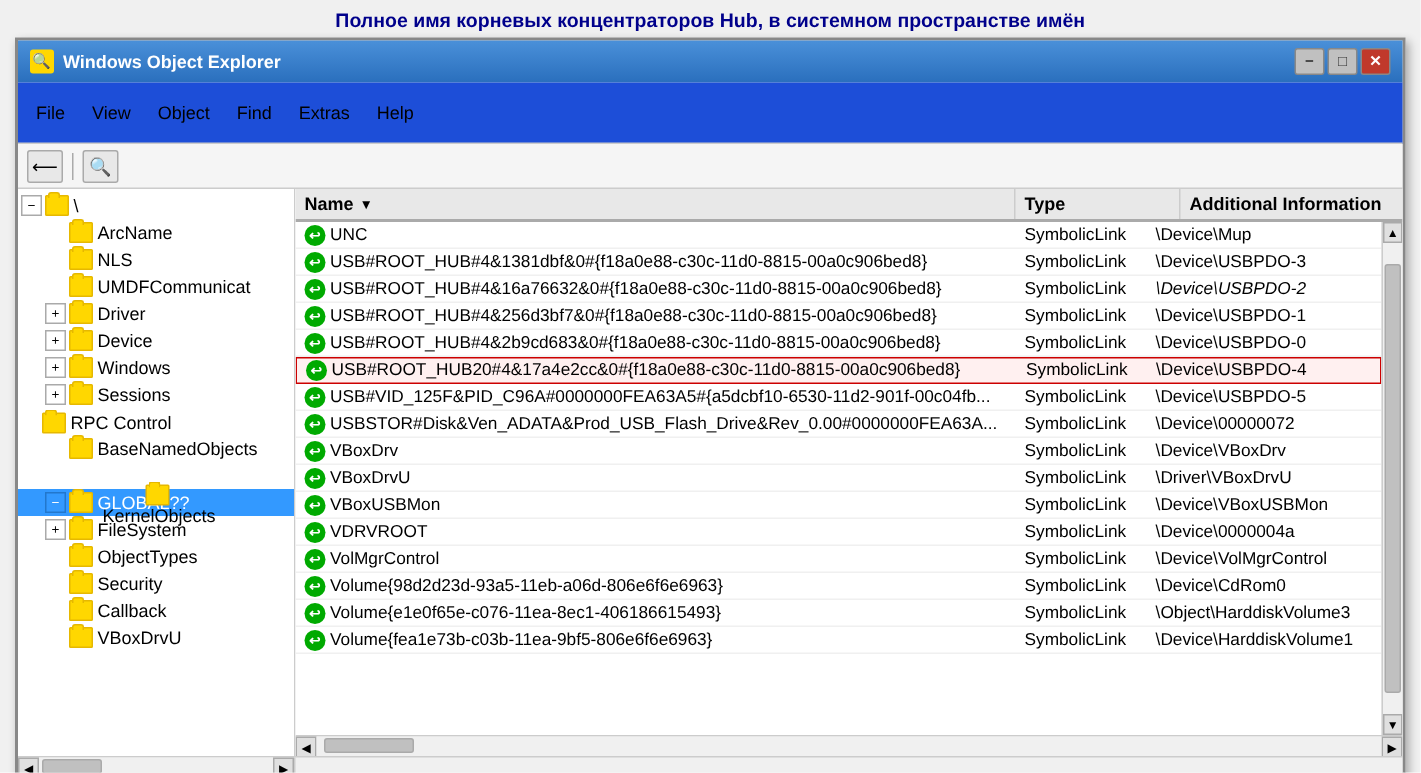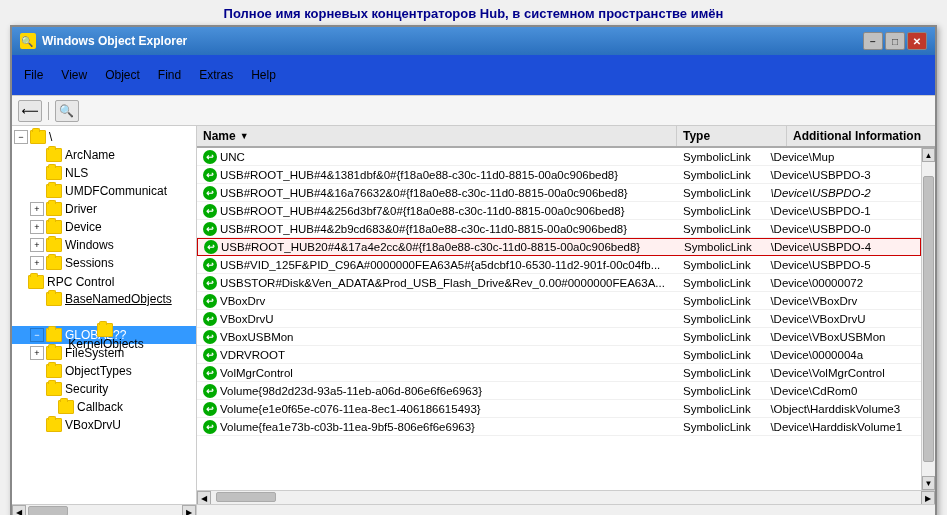--- a/index.html
+++ b/index.html
@@ -373,21 +373,21 @@
           <div class="folder-icon"></div>
           <span>Sessions</span>
         </div>
 
         <div class="tree-item" style="align-items:flex-end;">
           <div class="tree-expander empty"></div>
           <div class="folder-icon"></div>
           <span>RPC Control</span>
         </div>
 
-        <div class="tree-item" style="padding-left:18px;text-decoration:underline;">
+        <div class="tree-item" style="padding-left:18px;">
           <div class="tree-expander empty"></div>
           <div class="folder-icon"></div>
           <span>BaseNamedObjects</span>
         </div>
 
         <div class="tree-item" style="padding-left:4px;flex-direction:column;">
           <div class="tree-expander empty"></div>
           <div class="folder-icon"></div>
           <span>KernelObjects</span>
         </div>
@@ -409,21 +409,21 @@
           <div class="folder-icon"></div>
           <span>ObjectTypes</span>
         </div>
 
         <div class="tree-item" style="padding-left:18px;">
           <div class="tree-expander empty"></div>
           <div class="folder-icon"></div>
           <span>Security</span>
         </div>
 
-        <div class="tree-item" style="padding-left:30px;">
+        <div class="tree-item" style="padding-left:18px;">
           <div class="tree-expander empty"></div>
           <div class="folder-icon"></div>
           <span>Callback</span>
         </div>
 
         <div class="tree-item" style="padding-left:18px;">
           <div class="tree-expander empty"></div>
           <div class="folder-icon"></div>
           <span>VBoxDrvU</span>
         </div>
@@ -550,21 +550,21 @@
           </div>
 
           <div class="list-row">
             <div class="list-cell col-name" style="width:480px;">
               <div class="cell-with-icon">
                 <span class="sym-icon">↩</span>
                 <span>VBoxDrvU</span>
               </div>
             </div>
             <div class="list-cell" style="width:110px;">SymbolicLink</div>
-            <div class="list-cell" style="width:200px;">\Device\VBoxDrvU</div>
+            <div class="list-cell" style="width:200px;">\Driver\VBoxDrvU</div>
           </div>
 
           <div class="list-row">
             <div class="list-cell col-name" style="width:480px;">
               <div class="cell-with-icon">
                 <span class="sym-icon">↩</span>
                 <span>VBoxUSBMon</span>
               </div>
             </div>
             <div class="list-cell" style="width:110px;">SymbolicLink</div>

